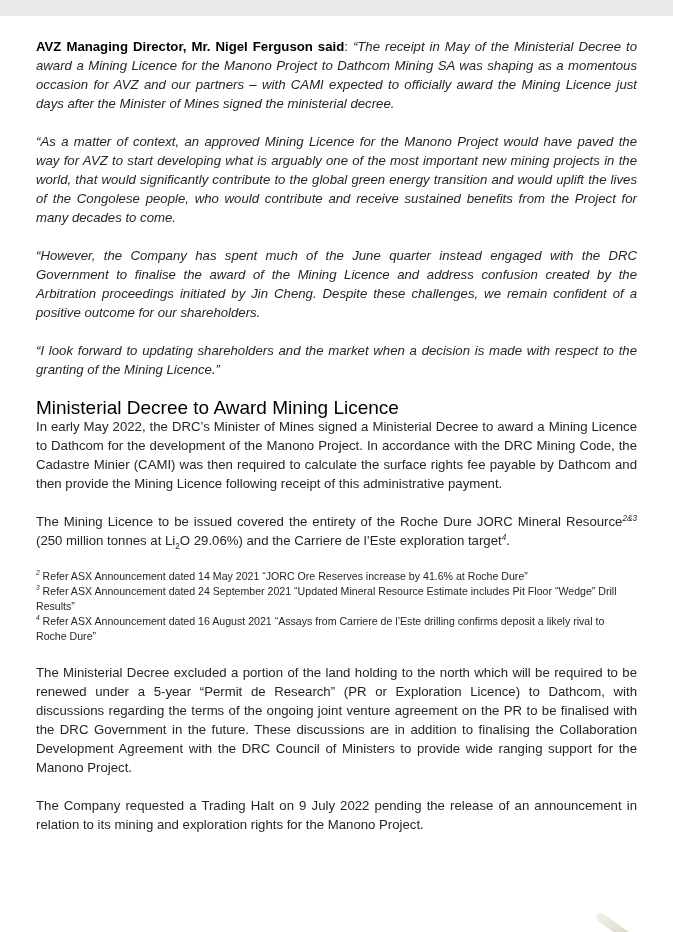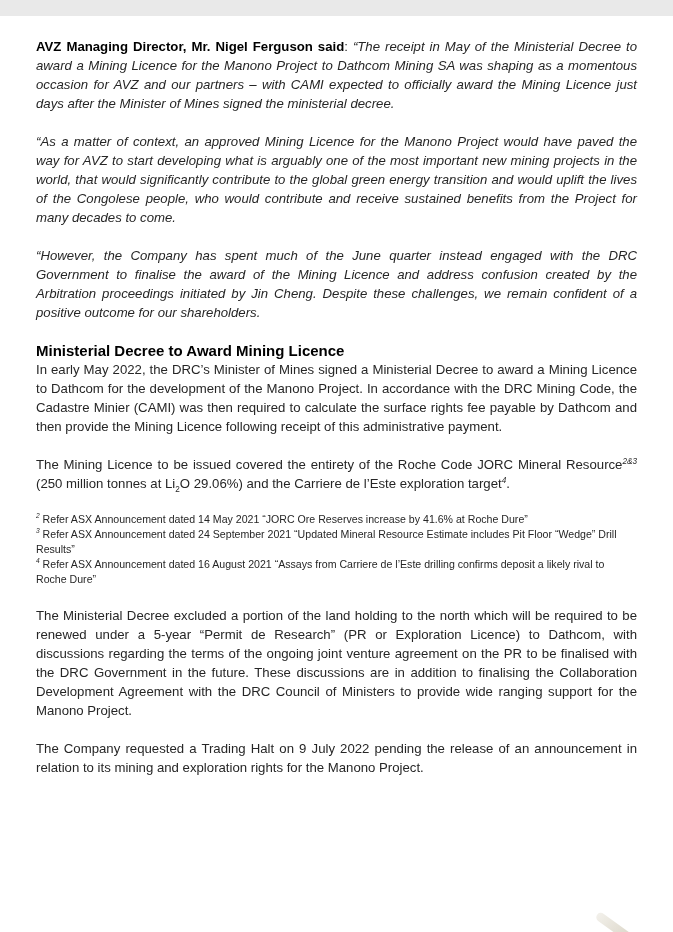--- a/index.html
+++ b/index.html
@@ -12,22 +12,22 @@
     padding:21px 36px 0 36px;
     font-family:"Liberation Sans","DejaVu Sans",sans-serif;
     font-size:13.2px;
     line-height:19px;
     color:#262626;
     overflow:hidden;
   }
   .doc p{margin:0 0 19px 0;text-align:justify;}
   .doc h2{
     margin:0;padding:0;
-    font-size:15px;line-height:19px;
-    font-weight:bold;color:#000000;
+    font-size:19px;line-height:19px;
+    font-weight:normal;color:#000000;
     text-align:left;
   }
   .b{font-weight:bold;color:#000000;font-style:normal;}
   .i{font-style:italic;}
   sup{font-size:0.62em;line-height:0;vertical-align:super;font-style:italic;}
   sub{font-size:0.62em;line-height:0;vertical-align:sub;}
   .footnotes{
     margin:0 0 19px 0;
     font-size:10.6px;
     line-height:15px;
@@ -45,25 +45,26 @@
   }
 </style>
 </head>
 <body>
 
 <div class="doc" style="background: rgb(255, 255, 255); color: rgb(38, 38, 38);">
 
   <p><span class="b">AVZ Managing Director, Mr. Nigel Ferguson said</span><span>: </span><span class="i">“The receipt in May of the Ministerial Decree to award a Mining Licence for the Manono Project to Dathcom Mining SA was shaping as a momentous occasion for AVZ and our partners – with CAMI expected to officially award the Mining Licence just days after the Minister of Mines signed the ministerial decree.</span></p>
   <p><span class="i">“As a matter of context, an approved Mining Licence for the Manono Project would have paved the way for AVZ to start developing what is arguably one of the most important new mining projects in the world, that would significantly contribute to the global green energy transition and would uplift the lives of the Congolese people, who would contribute and receive sustained benefits from the Project for many decades to come.</span></p>
   <p><span class="i">“However, the Company has spent much of the June quarter instead engaged with the DRC Government to finalise the award of the Mining Licence and address confusion created by the Arbitration proceedings initiated by Jin Cheng. Despite these challenges, we remain confident of a positive outcome for our shareholders.</span></p>
+  <p><span class="i">“I look forward to updating shareholders and the market when a decision is made with respect to the granting of the Mining Licence.”</span></p>
 
   <h2>Ministerial Decree to Award Mining Licence</h2>
 
   <p><span>In early May 2022, the DRC’s Minister of Mines signed a Ministerial Decree to award a Mining Licence to Dathcom for the development of the Manono Project. In accordance with the DRC Mining Code, the Cadastre Minier (CAMI) was then required to calculate the surface rights fee payable by Dathcom and then provide the Mining Licence following receipt of this administrative payment.</span></p>
-  <p><span>The Mining Licence to be issued covered the entirety of the Roche Code JORC Mineral Resource</span><sup>2&amp;3</sup><span> (250 million tonnes at Li</span><sub>2</sub><span>O 29.06%) and the Carriere de l’Este exploration target</span><sup>4</sup><span>.</span></p>
+  <p><span>The Mining Licence to be issued covered the entirety of the Roche Dure JORC Mineral Resource</span><sup>2&amp;3</sup><span> (250 million tonnes at Li</span><sub>2</sub><span>O 29.06%) and the Carriere de l’Este exploration target</span><sup>4</sup><span>.</span></p>
 
   <div class="footnotes">
     <div class="fn"><sup>2</sup><span> Refer ASX Announcement dated 14 May 2021 “JORC Ore Reserves increase by 41.6% at Roche Dure”</span></div>
     <div class="fn"><sup>3</sup><span> Refer ASX Announcement dated 24 September 2021 “Updated Mineral Resource Estimate includes Pit Floor “Wedge” Drill Results”</span></div>
     <div class="fn"><sup>4</sup><span> Refer ASX Announcement dated 16 August 2021 “Assays from Carriere de l’Este drilling confirms deposit a likely rival to Roche Dure”</span></div>
   </div>
 
   <p><span>The Ministerial Decree excluded a portion of the land holding to the north which will be required to be renewed under a 5-year “Permit de Research” (PR or Exploration Licence) to Dathcom, with discussions regarding the terms of the ongoing joint venture agreement on the PR to be finalised with the DRC Government in the future. These discussions are in addition to finalising the Collaboration Development Agreement with the DRC Council of Ministers to provide wide ranging support for the Manono Project.</span></p>
   <p><span>The Company requested a Trading Halt on 9 July 2022 pending the release of an announcement in relation to its mining and exploration rights for the Manono Project.</span></p>
 

